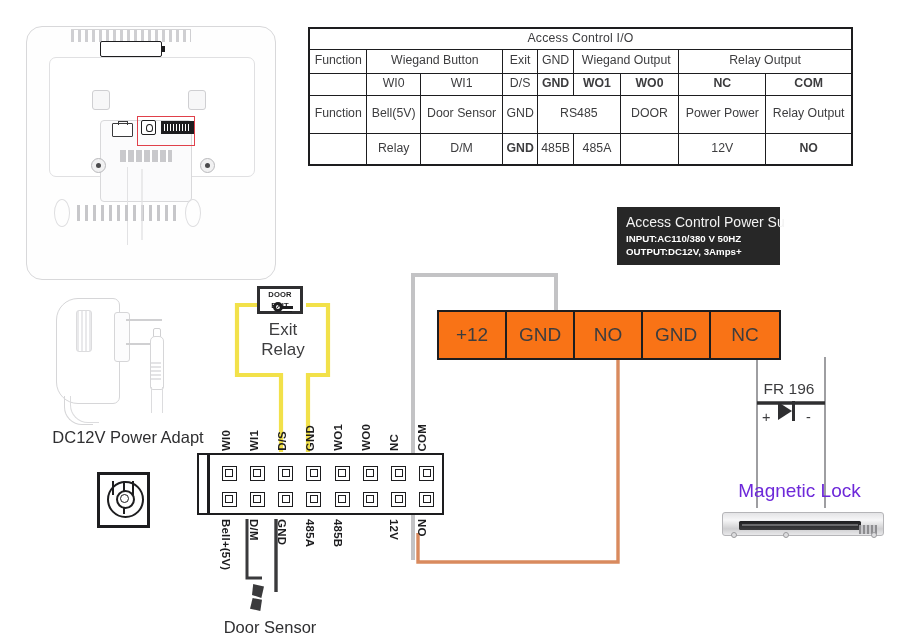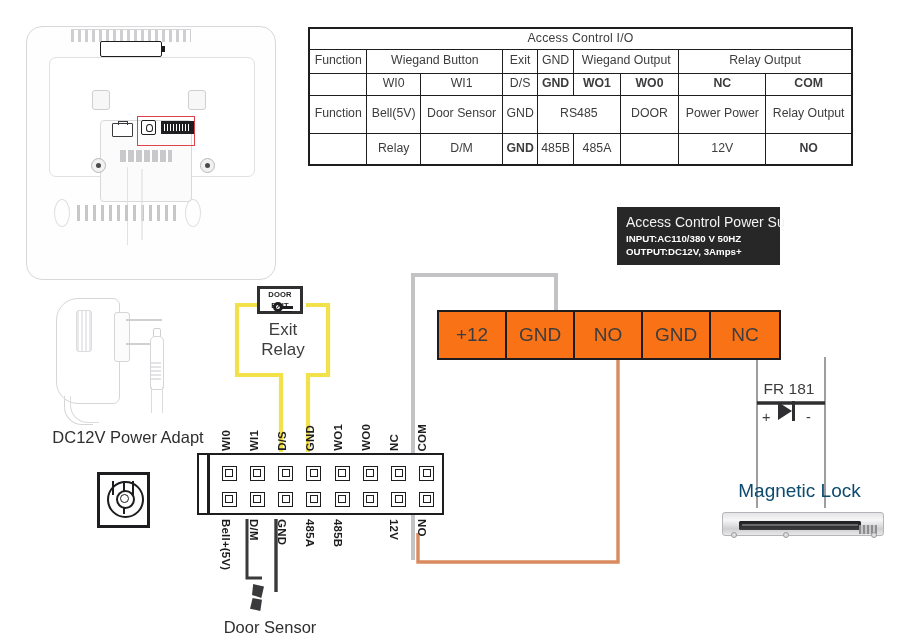--- a/index.html
+++ b/index.html
@@ -258,21 +258,21 @@
   #diode-label{position:absolute;left:0;top:0;width:74px;text-align:center;font-size:15.5px;color:#3d3d3f;white-space:nowrap;}
   .di-tri{
     position:absolute;left:26px;top:22px;width:0;height:0;
     border-top:9px solid transparent;border-bottom:9px solid transparent;border-left:14px solid #2f2f31;
   }
   .di-bar{position:absolute;left:40px;top:21px;width:3.4px;height:20px;background:#2f2f31;}
   .di-plus{position:absolute;left:10px;top:29px;font-size:14.5px;color:#3d3d3f;}
   .di-minus{position:absolute;left:54px;top:29px;font-size:14.5px;color:#3d3d3f;}
 
   
-  #maglock-label{left:700px;top:480px;width:199px;text-align:center;font-size:19px;color:#0c4a6e;white-space:nowrap;}
+  #maglock-label{left:700px;top:480px;width:199px;text-align:center;font-size:19px;color:#6d28d9;white-space:nowrap;}
   #maglock{left:722px;top:508px;width:160px;height:30px;}
   .ml-body{
     position:absolute;left:0;top:4px;width:160px;height:22px;
     background:linear-gradient(180deg,#e4e4e6 0%,#f6f6f7 32%,#cfcfd1 72%,#e8e8ea 100%);
     border:1px solid #b5b5b8;border-radius:3px;
   }
   .ml-channel{
     position:absolute;left:16px;top:8px;width:122px;height:9px;
     background:linear-gradient(180deg,#1f1f21,#3c3c3e);border-radius:1.5px;
   }
@@ -504,21 +504,21 @@
   <div class="sk-dot"></div>
 </div>
 
 <div class="abs" id="door-sensor">
   <div class="ds-a"></div>
   <div class="ds-b"></div>
 </div>
 <div class="abs" id="door-sensor-label">Door Sensor</div>
 
 <div class="abs" id="diode">
-  <span id="diode-label">FR 181</span>
+  <span id="diode-label">FR 196</span>
   <span class="di-tri"></span>
   <span class="di-bar"></span>
   <span class="di-plus">+</span>
   <span class="di-minus">-</span>
 </div>
 
 <div class="abs" id="maglock-label">Magnetic Lock</div>
 <div class="abs" id="maglock">
   <div class="ml-body">
     <div class="ml-channel"></div>

